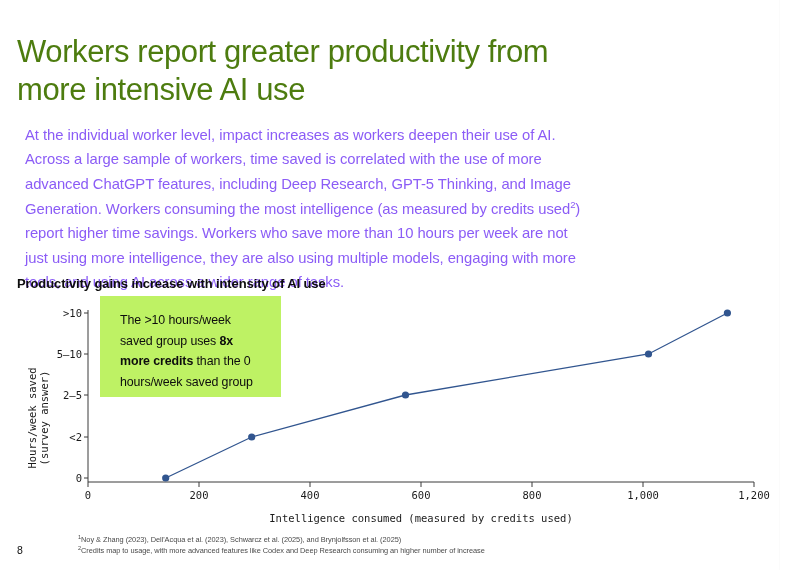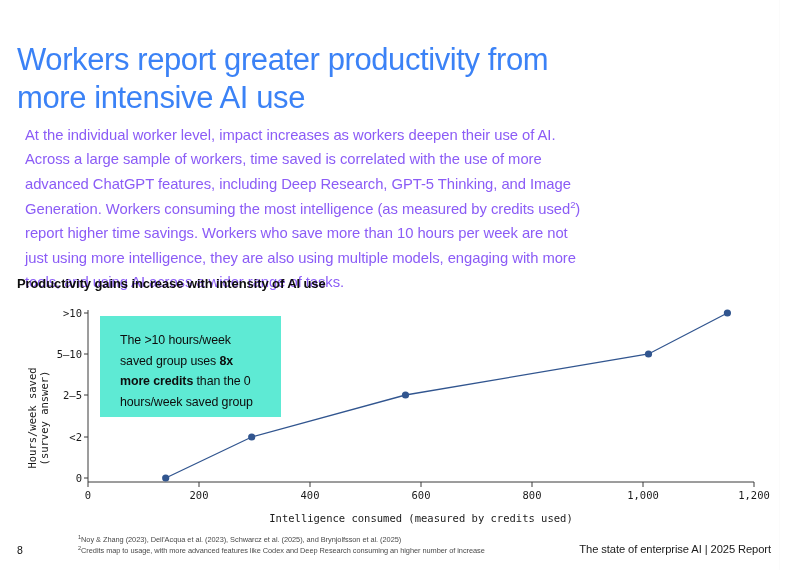--- a/index.html
+++ b/index.html
@@ -20,27 +20,27 @@
   .slide {
     position: absolute;
     inset: 0;
     background: #ffffff;
   }
 
   
   .headline {
     position: absolute;
     left: 17px;
-    top: 20px;
+    top: 12px;
     width: 560px;
     font-size: 31px;
     line-height: 38px;
     font-weight: 400;
     letter-spacing: -0.4px;
-    color: #3b82f6;
+    color: #4d7c0f;
   }
 
   
   .bodycopy {
     position: absolute;
     left: 25px;
     top: 108px;
     width: 566px;
     font-size: 14.8px;
     line-height: 24.6px;
@@ -81,24 +81,24 @@
 
   
   .mono {
     font-family: "DejaVu Sans Mono", "Liberation Mono", monospace;
   }
 
   
   .callout {
     position: absolute;
     left: 100px;
-    top: 316px;
+    top: 296px;
     width: 181px;
     height: 101px;
-    background: #5eead4;
+    background: #bef264;
     box-sizing: border-box;
     padding: 14px 16px 0 20px;
     font-size: 12.4px;
     line-height: 20.5px;
     color: #0d0d0d;
     letter-spacing: -0.1px;
   }
   .callout b { font-weight: 700; }
 
   
@@ -223,15 +223,14 @@
     <span>hours/week saved group</span>
   </div>
 
   <div class="page-number">8</div>
 
   <div class="footnotes">
     <div><sup>1</sup><span>Noy &amp; Zhang (2023), Dell'Acqua et al. (2023), Schwarcz et al. (2025), and Brynjolfsson et al. (2025)</span></div>
     <div><sup>2</sup><span>Credits map to usage, with more advanced features like Codex and Deep Research consuming an higher number of increase</span></div>
   </div>
 
-  <div class="footer-right">The state of enterprise AI  |  2025 Report</div>
 
 </div>
 
 </body></html>

